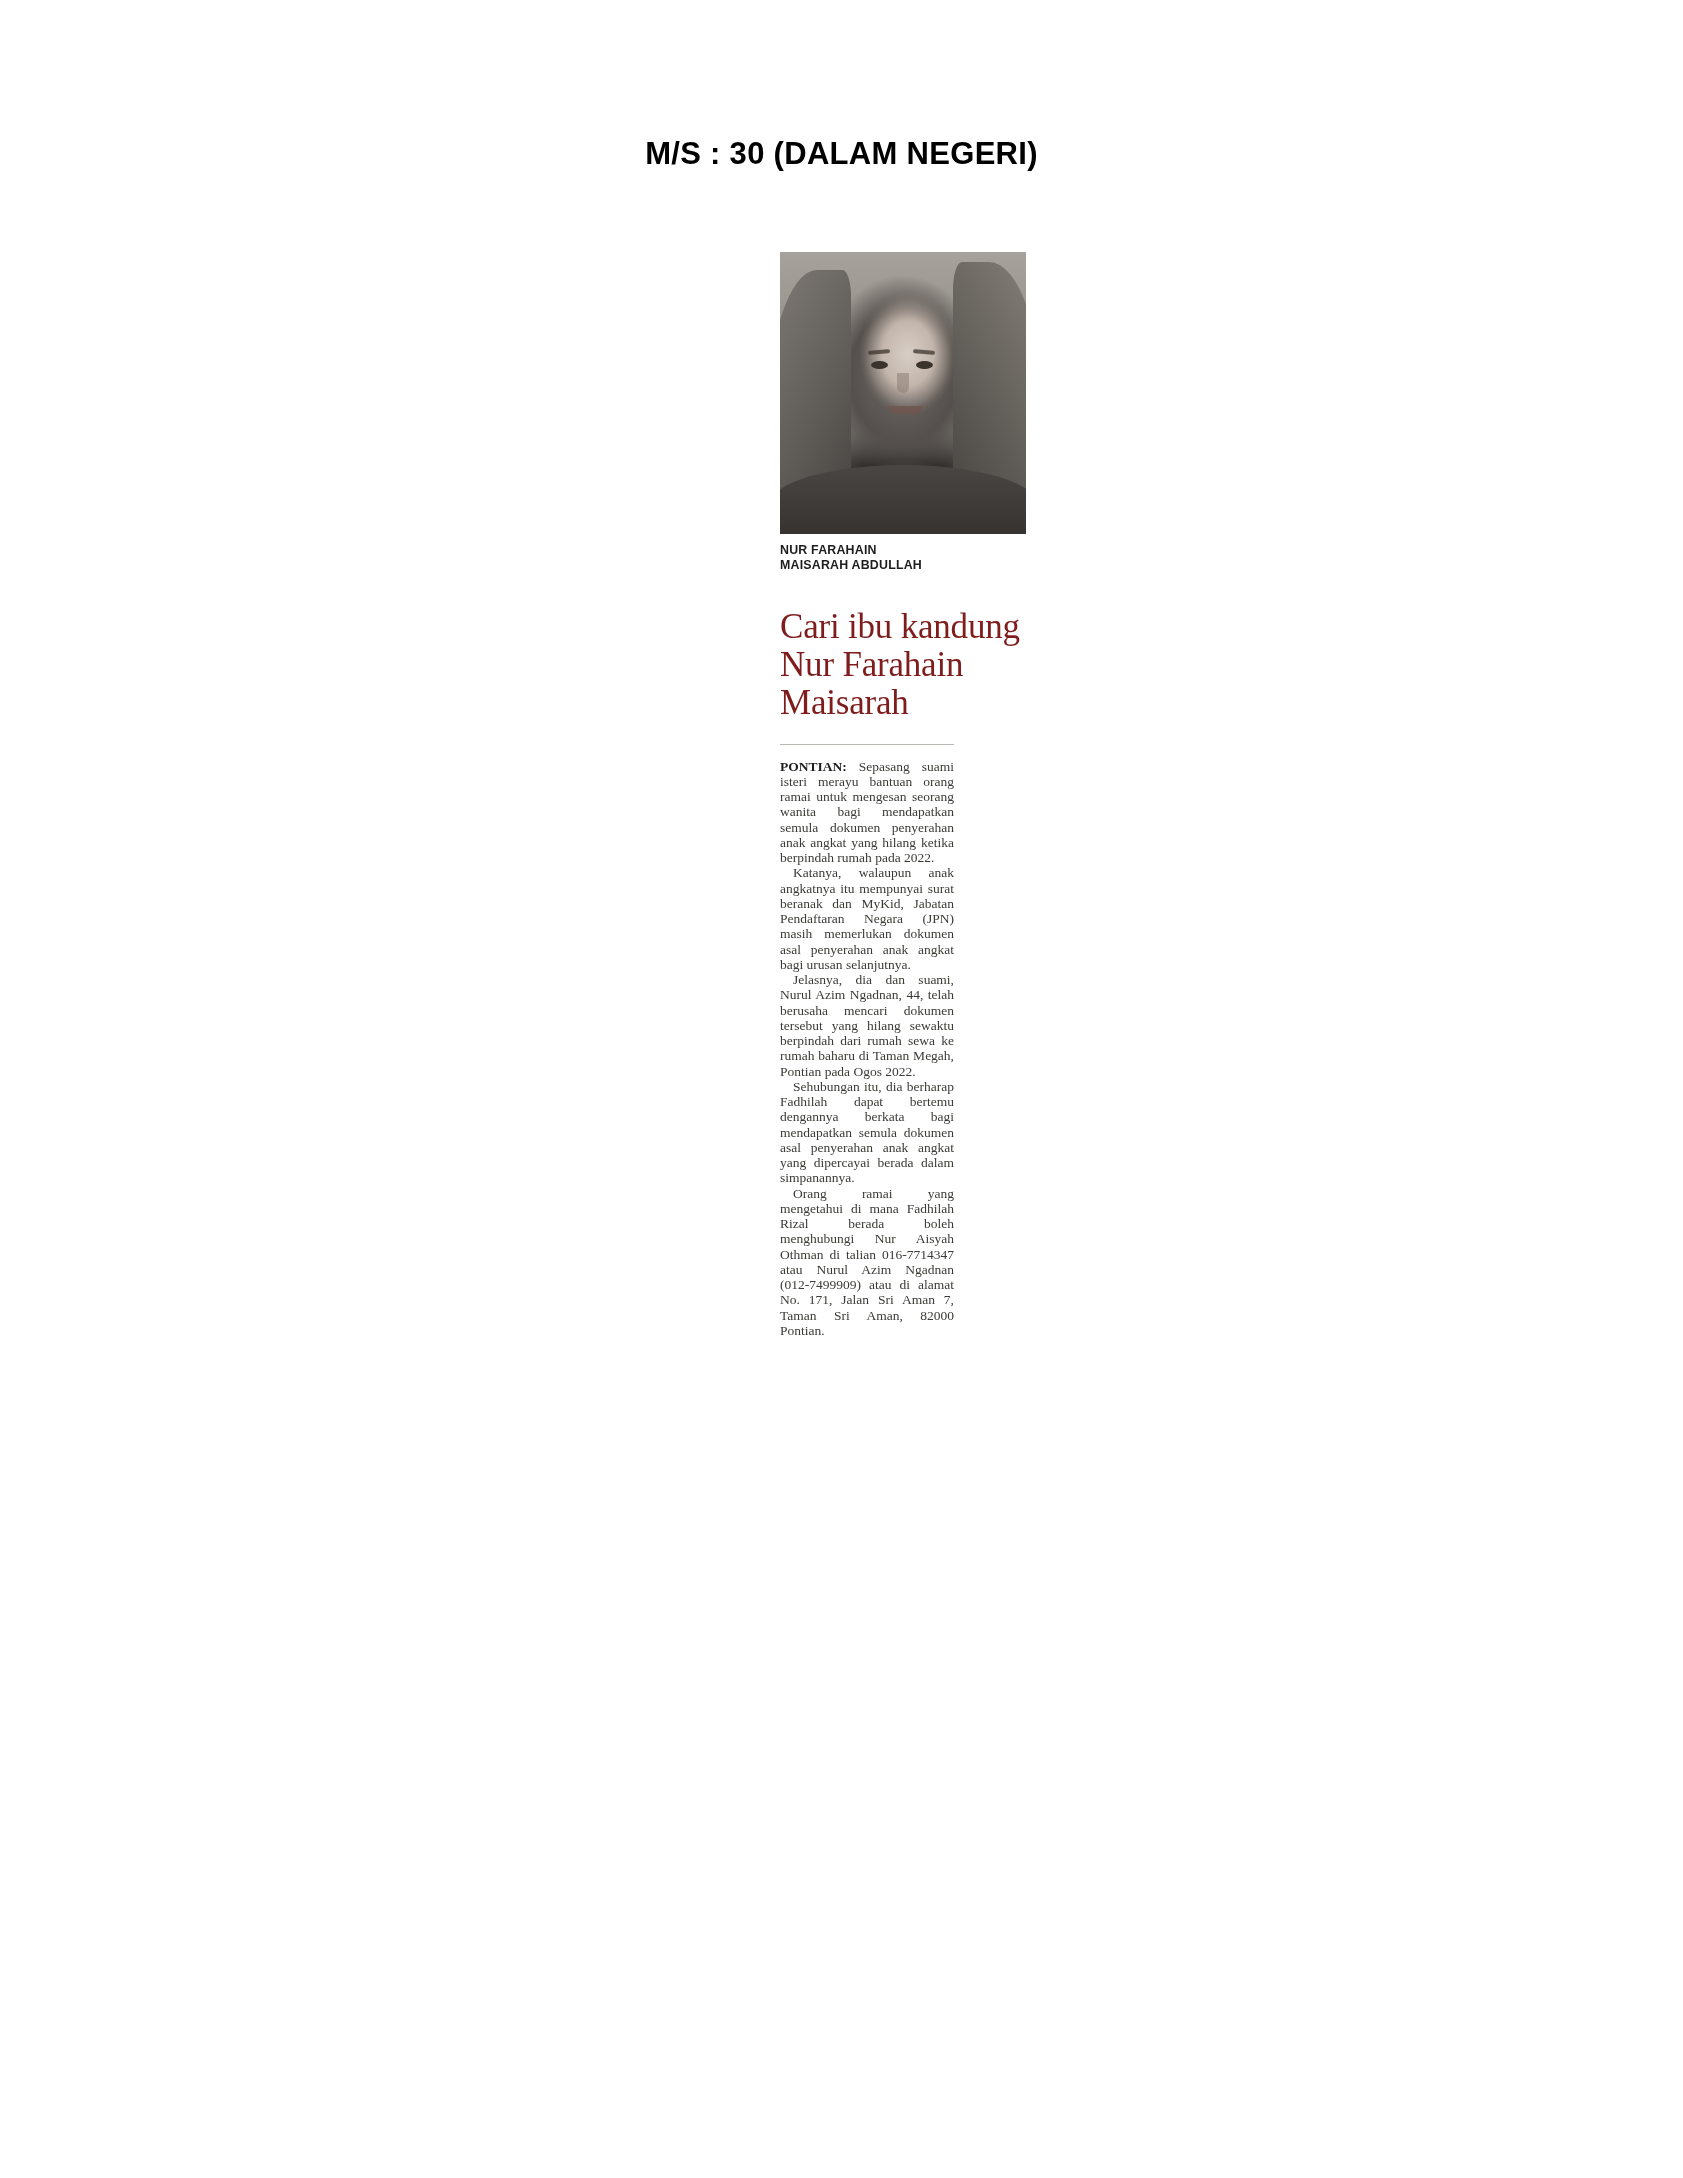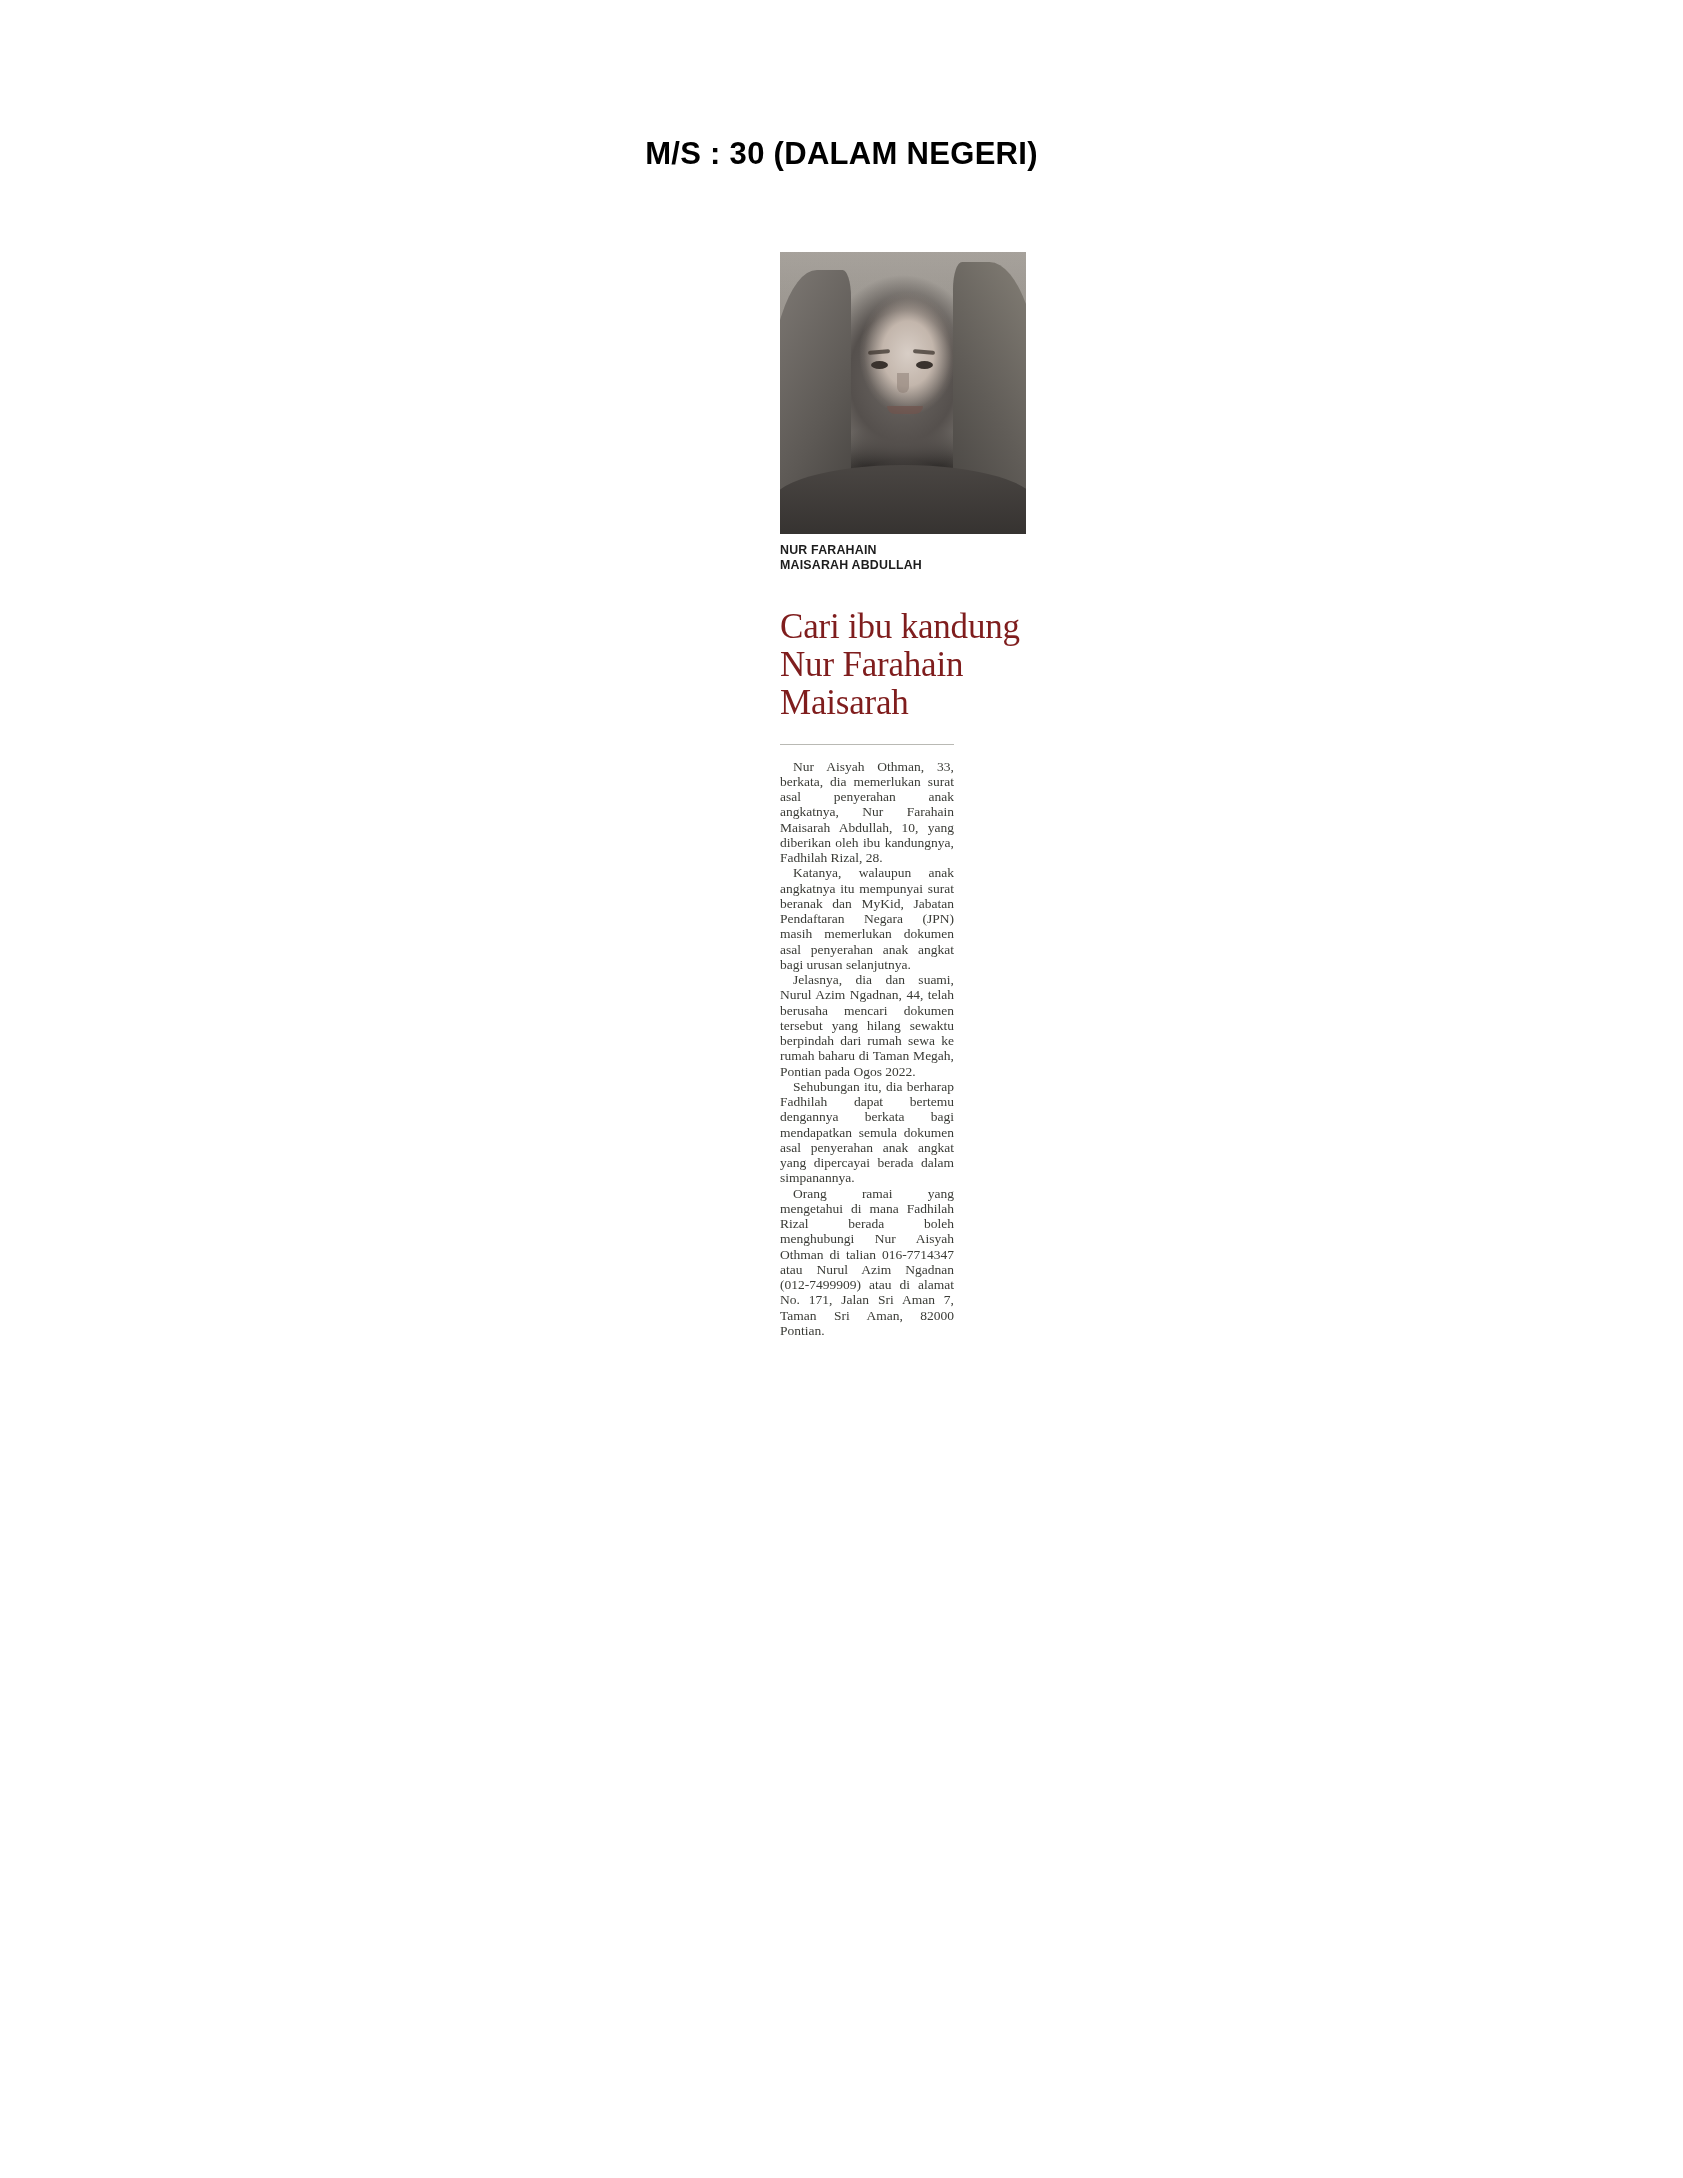--- a/index.html
+++ b/index.html
@@ -210,21 +210,21 @@
     <div class="caption">
       <div>NUR FARAHAIN</div>
       <div>MAISARAH ABDULLAH</div>
     </div>
 
     <div class="headline">Cari ibu kandung Nur Farahain Maisarah</div>
 
     <div class="hr"></div>
 
     <div class="body-text">
-      <p>Nur Aisyah Othman, 33, berkata, dia memerlukan surat asal penyerahan anak angkatnya, Nur Farahain Maisarah Abdullah, 10, yang diberikan oleh ibu kandungnya, Fadhilah Rizal, 28.</p>
+      <p class="first"><span class="dateline">PONTIAN:</span><span> Sepasang suami isteri merayu bantuan orang ramai untuk mengesan seorang wanita bagi mendapatkan semula dokumen penyerahan anak angkat yang hilang ketika berpindah rumah pada 2022.</span></p>
       <p>Katanya, walaupun anak angkatnya itu mempunyai surat beranak dan MyKid, Jabatan Pendaftaran Negara (JPN) masih memerlukan dokumen asal penyerahan anak angkat bagi urusan selanjutnya.</p>
       <p>Jelasnya, dia dan suami, Nurul Azim Ngadnan, 44, telah berusaha mencari dokumen tersebut yang hilang sewaktu berpindah dari rumah sewa ke rumah baharu di Taman Megah, Pontian pada Ogos 2022.</p>
       <p>Sehubungan itu, dia berharap Fadhilah dapat bertemu dengannya berkata bagi mendapatkan semula dokumen asal penyerahan anak angkat yang dipercayai berada dalam simpanannya.</p>
       <p>Orang ramai yang mengetahui di mana Fadhilah Rizal berada boleh menghubungi Nur Aisyah Othman di talian 016-7714347 atau Nurul Azim Ngadnan (012-7499909) atau di alamat No. 171, Jalan Sri Aman 7, Taman Sri Aman, 82000 Pontian.</p>
     </div>
 
   </div>
 </div>
 
 

